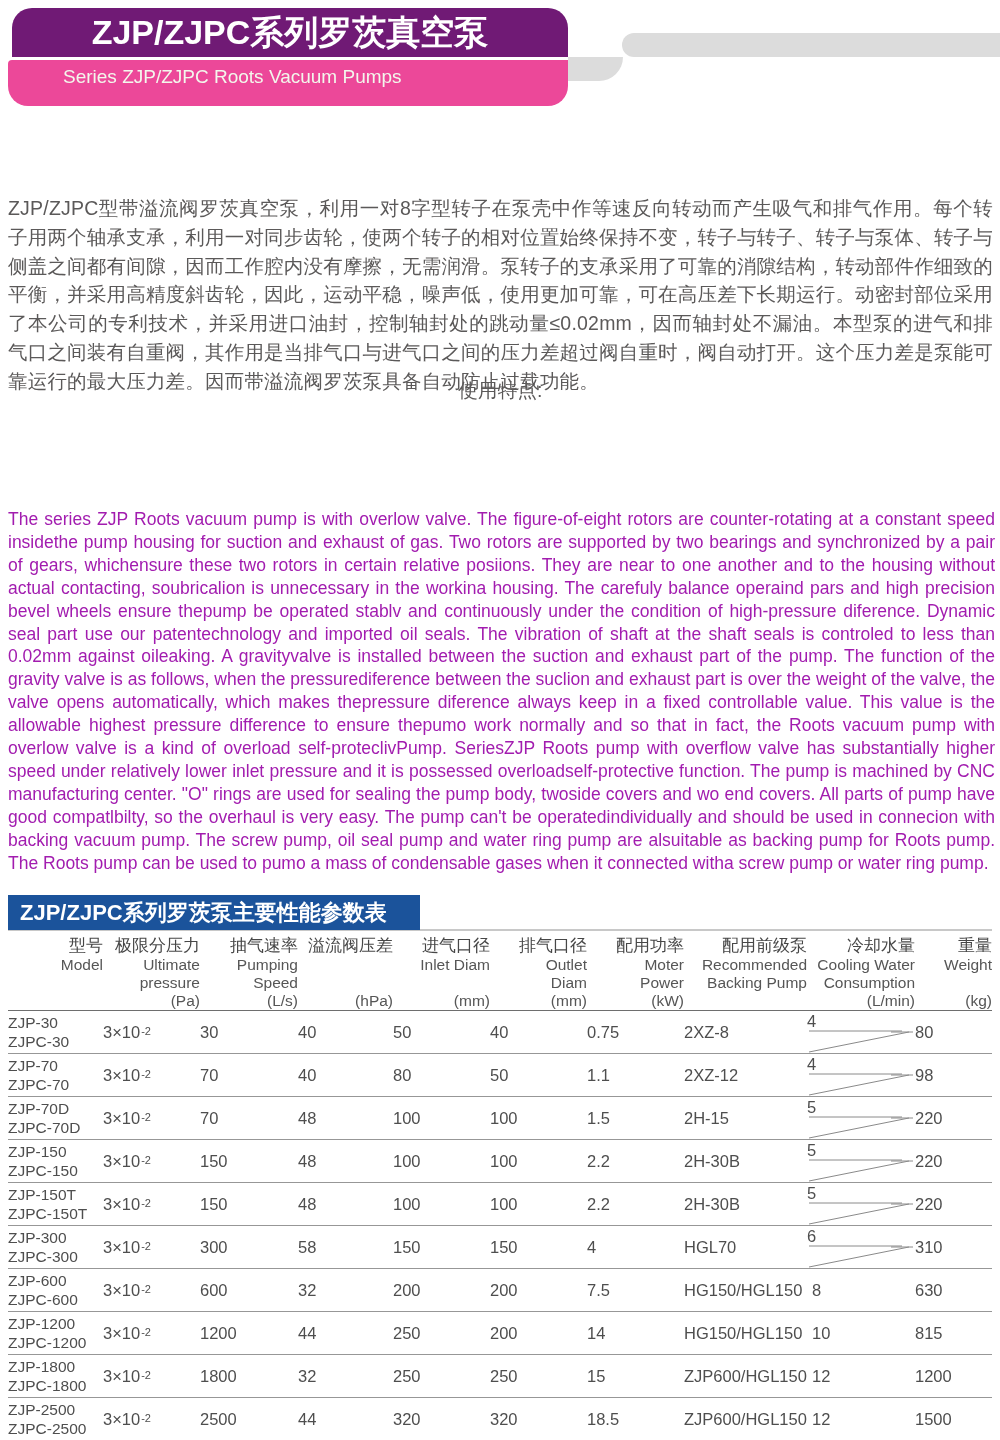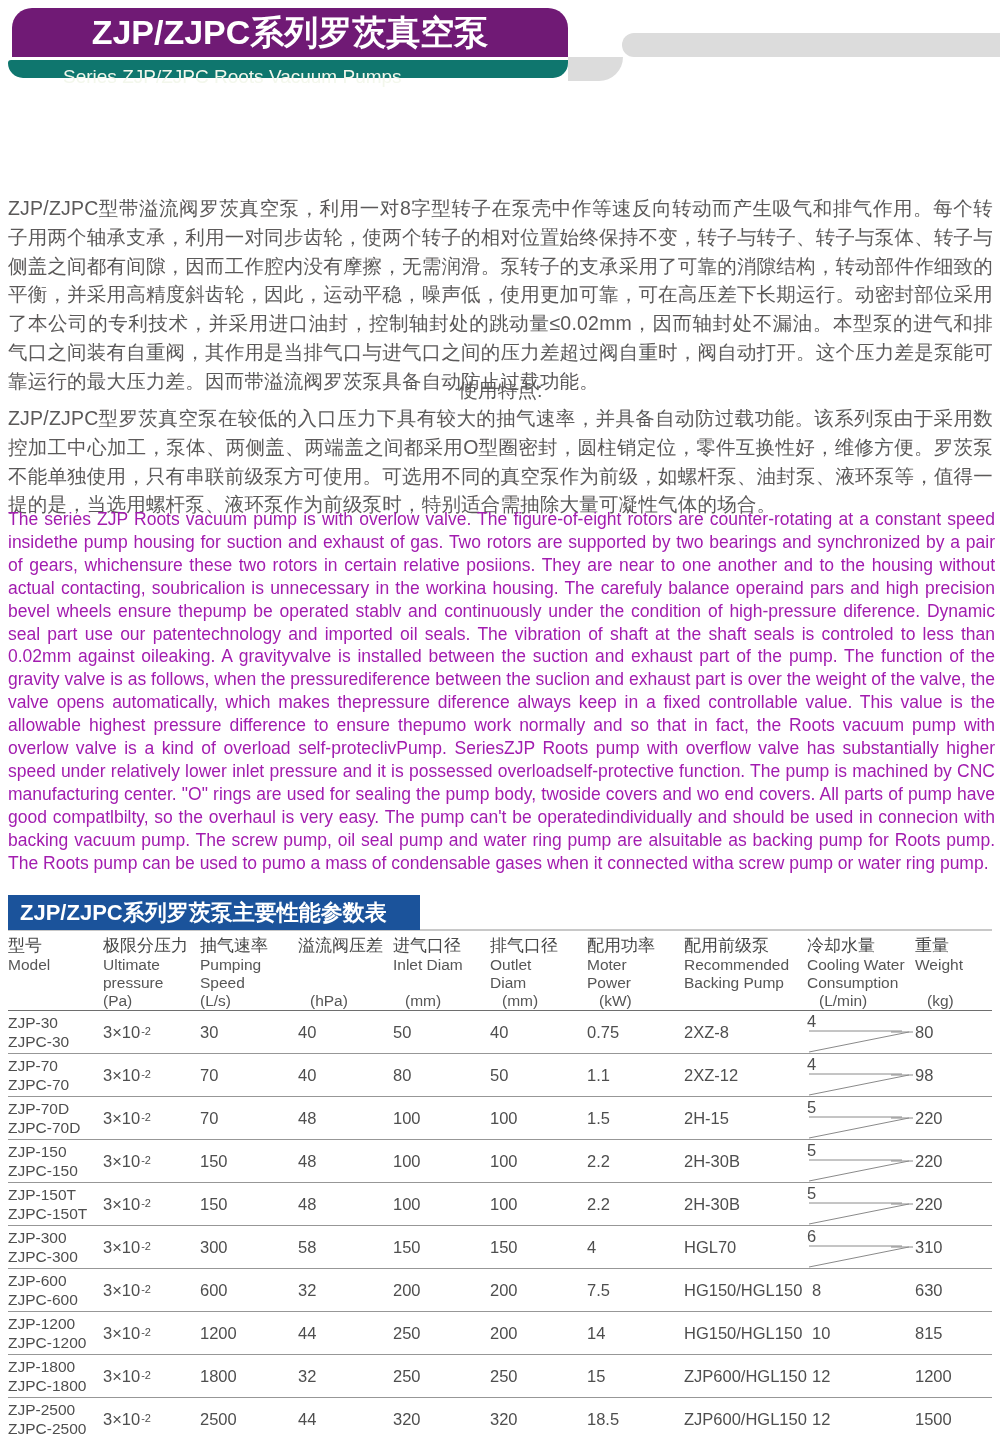--- a/index.html
+++ b/index.html
@@ -2,21 +2,21 @@
 <html><head>
 <meta charset="utf-8">
 <style>
   html,body{margin:0;padding:0;background:#fff;}
   .page{position:relative;width:1000px;height:1440px;background:#ffffff;overflow:hidden;
         font-family:"Liberation Sans",sans-serif;}
   
   .hdr-blue{position:absolute;left:12px;top:8px;width:556px;height:49px;background:#701a75;
             border-radius:20px 20px 0 0;display:flex;align-items:center;justify-content:center;}
   .hdr-blue span{color:#ffffff;font-size:34px;font-weight:bold;white-space:nowrap;}
-  .hdr-green{position:absolute;left:8px;top:60px;width:560px;height:18px;background:#0f766e;
+  .hdr-green{position:absolute;left:8px;top:60px;width:560px;height:46px;background:#ec4899;
              border-radius:4px 0 20px 20px;}
   .hdr-green span{display:block;color:#f3f7ec;font-size:19px;line-height:34px;padding-left:55px;white-space:nowrap;}
   .gray-bar-1{position:absolute;left:622px;top:33px;width:378px;height:24px;background:#dcdcdc;
               border-radius:14px 0 0 14px;}
   .gray-bar-2{position:absolute;left:568px;top:57px;width:55px;height:24px;background:#dcdcdc;
               border-radius:0 0 26px 0;}
   
   .cn{position:absolute;left:8px;width:985px;color:#5b5959;font-size:19.5px;line-height:28.8px;
       text-align:justify;letter-spacing:0.2px;margin-top:48px;}
   .cn-p1{top:146px;}
@@ -24,21 +24,21 @@
   .cn-p2{top:356px;}
   .en{position:absolute;left:8px;top:508px;width:987px;color:#a21caf;font-size:17.5px;
       line-height:22.9px;text-align:justify;}
   
   .tbl-title{position:absolute;left:8px;top:895px;width:412px;height:35px;background:#1b539b;
              color:#ffffff;font-weight:bold;font-size:22px;line-height:35px;padding-left:12px;
              box-sizing:border-box;white-space:nowrap;}
   .tbl-topline{position:absolute;left:8px;top:929px;width:984px;height:2px;background:#c8c8c8;}
   .grid-cols{display:grid;grid-template-columns:95px 97px 98px 95px 97px 97px 97px 123px 108px 1fr;}
   .thead{position:absolute;left:8px;top:934px;width:984px;}
-  .th{overflow:visible;}
+  .th{overflow:visible;text-align:right;}
   .h-cn{height:22px;font-size:17px;color:#474747;white-space:nowrap;}
   .h-en{height:18px;font-size:15.5px;color:#565656;white-space:nowrap;}
   .h-unit{height:18px;font-size:15.5px;color:#565656;white-space:nowrap;}
   .u-ind{padding-left:12px;box-sizing:border-box;}
   .tbody{position:absolute;left:8px;top:1010px;width:984px;border-top:1px solid #6e6e6e;}
   .row{height:43px;border-bottom:1px solid #979797;position:relative;box-sizing:border-box;}
   .c{font-size:16.5px;color:#4e4e4e;display:flex;align-items:center;white-space:nowrap;}
   .c-model{flex-direction:column;align-items:flex-start;justify-content:center;
            font-size:15.5px;line-height:19px;}
   .c sup{font-size:11px;position:relative;top:-1px;left:1px;}
@@ -56,21 +56,20 @@
     <span>ZJP/ZJPC系列罗茨真空泵</span>
   </div>
   <div class="hdr-green">
     <span>Series ZJP/ZJPC Roots Vacuum Pumps</span>
   </div>
   <div class="gray-bar-1"></div>
   <div class="gray-bar-2"></div>
 
   <div class="cn cn-p1">ZJP/ZJPC型带溢流阀罗茨真空泵，利用一对8字型转子在泵壳中作等速反向转动而产生吸气和排气作用。每个转子用两个轴承支承，利用一对同步齿轮，使两个转子的相对位置始终保持不变，转子与转子、转子与泵体、转子与侧盖之间都有间隙，因而工作腔内没有摩擦，无需润滑。泵转子的支承采用了可靠的消隙结构，转动部件作细致的平衡，并采用高精度斜齿轮，因此，运动平稳，噪声低，使用更加可靠，可在高压差下长期运行。动密封部位采用了本公司的专利技术，并采用进口油封，控制轴封处的跳动量≤0.02mm，因而轴封处不漏油。本型泵的进气和排气口之间装有自重阀，其作用是当排气口与进气口之间的压力差超过阀自重时，阀自动打开。这个压力差是泵能可靠运行的最大压力差。因而带溢流阀罗茨泵具备自动防止过载功能。</div>
   <div class="cn cn-label">使用特点:</div>
-  <div class="cn cn-p2">ZJP/ZJPC型罗茨真空泵在较低的入口压力下具有较大的抽气速率，并具备自动防过载功能。该系列泵由于采用数控加工中心加工，泵体、两侧盖、两端盖之间都采用O型圈密封，圆柱销定位，零件互换性好，维修方便。罗茨泵不能单独使用，只有串联前级泵方可使用。可选用不同的真空泵作为前级，如螺杆泵、油封泵、液环泵等，值得一提的是，当选用螺杆泵、液环泵作为前级泵时，特别适合需抽除大量可凝性气体的场合。</div>
 
   <div class="en">The series ZJP Roots vacuum pump is with overlow valve. The figure-of-eight rotors are counter-rotating at a constant speed insidethe pump housing for suction and exhaust of gas. Two rotors are supported by two bearings and synchronized by a pair of gears, whichensure these two rotors in certain relative posiions. They are near to one another and to the housing without actual contacting, soubricalion is unnecessary in the workina housing. The carefuly balance operaind pars and high precision bevel wheels ensure thepump be operated stablv and continuously under the condition of high-pressure diference. Dynamic seal part use our patentechnology and imported oil seals. The vibration of shaft at the shaft seals is controled to less than 0.02mm against oileaking. A gravityvalve is installed between the suction and exhaust part of the pump. The function of the gravity valve is as follows, when the pressurediference between the suclion and exhaust part is over the weight of the valve, the valve opens automatically, which makes thepressure diference always keep in a fixed controllable value. This value is the allowable highest pressure difference to ensure thepumo work normally and so that in fact, the Roots vacuum pump with overlow valve is a kind of overload self-proteclivPump. SeriesZJP Roots pump with overflow valve has substantially higher speed under relatively lower inlet pressure and it is possessed overloadself-protective function. The pump is machined by CNC manufacturing center. "O" rings are used for sealing the pump body, twoside covers and wo end covers. All parts of pump have good compatlbilty, so the overhaul is very easy. The pump can't be operatedindividually and should be used in connecion with backing vacuum pump. The screw pump, oil seal pump and water ring pump are alsuitable as backing pump for Roots pump. The Roots pump can be used to pumo a mass of condensable gases when it connected witha screw pump or water ring pump.</div>
 
   <div class="tbl-topline"></div>
   <div class="tbl-title">ZJP/ZJPC系列罗茨泵主要性能参数表</div>
   <div class="thead grid-cols" id="thead">
       <div class="th">
         <div class="h-cn">型号</div>
         <div class="h-en">Model</div>
         <div class="h-en">&nbsp;</div>

